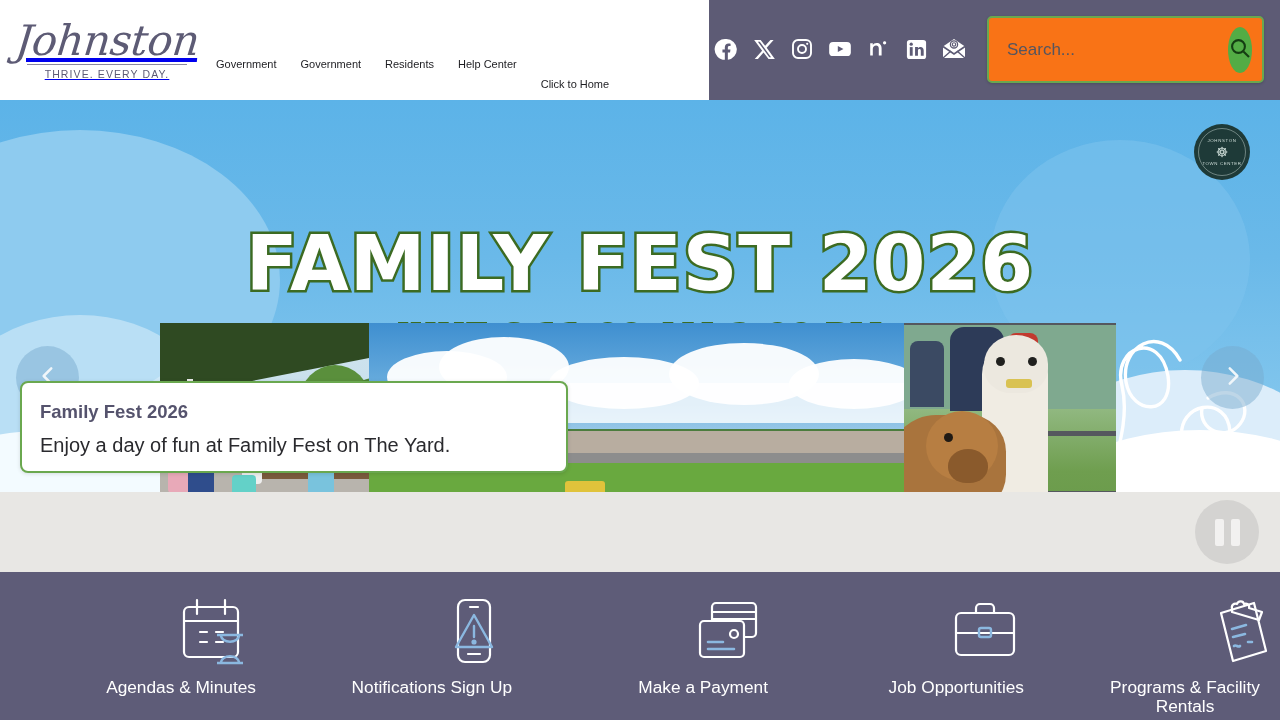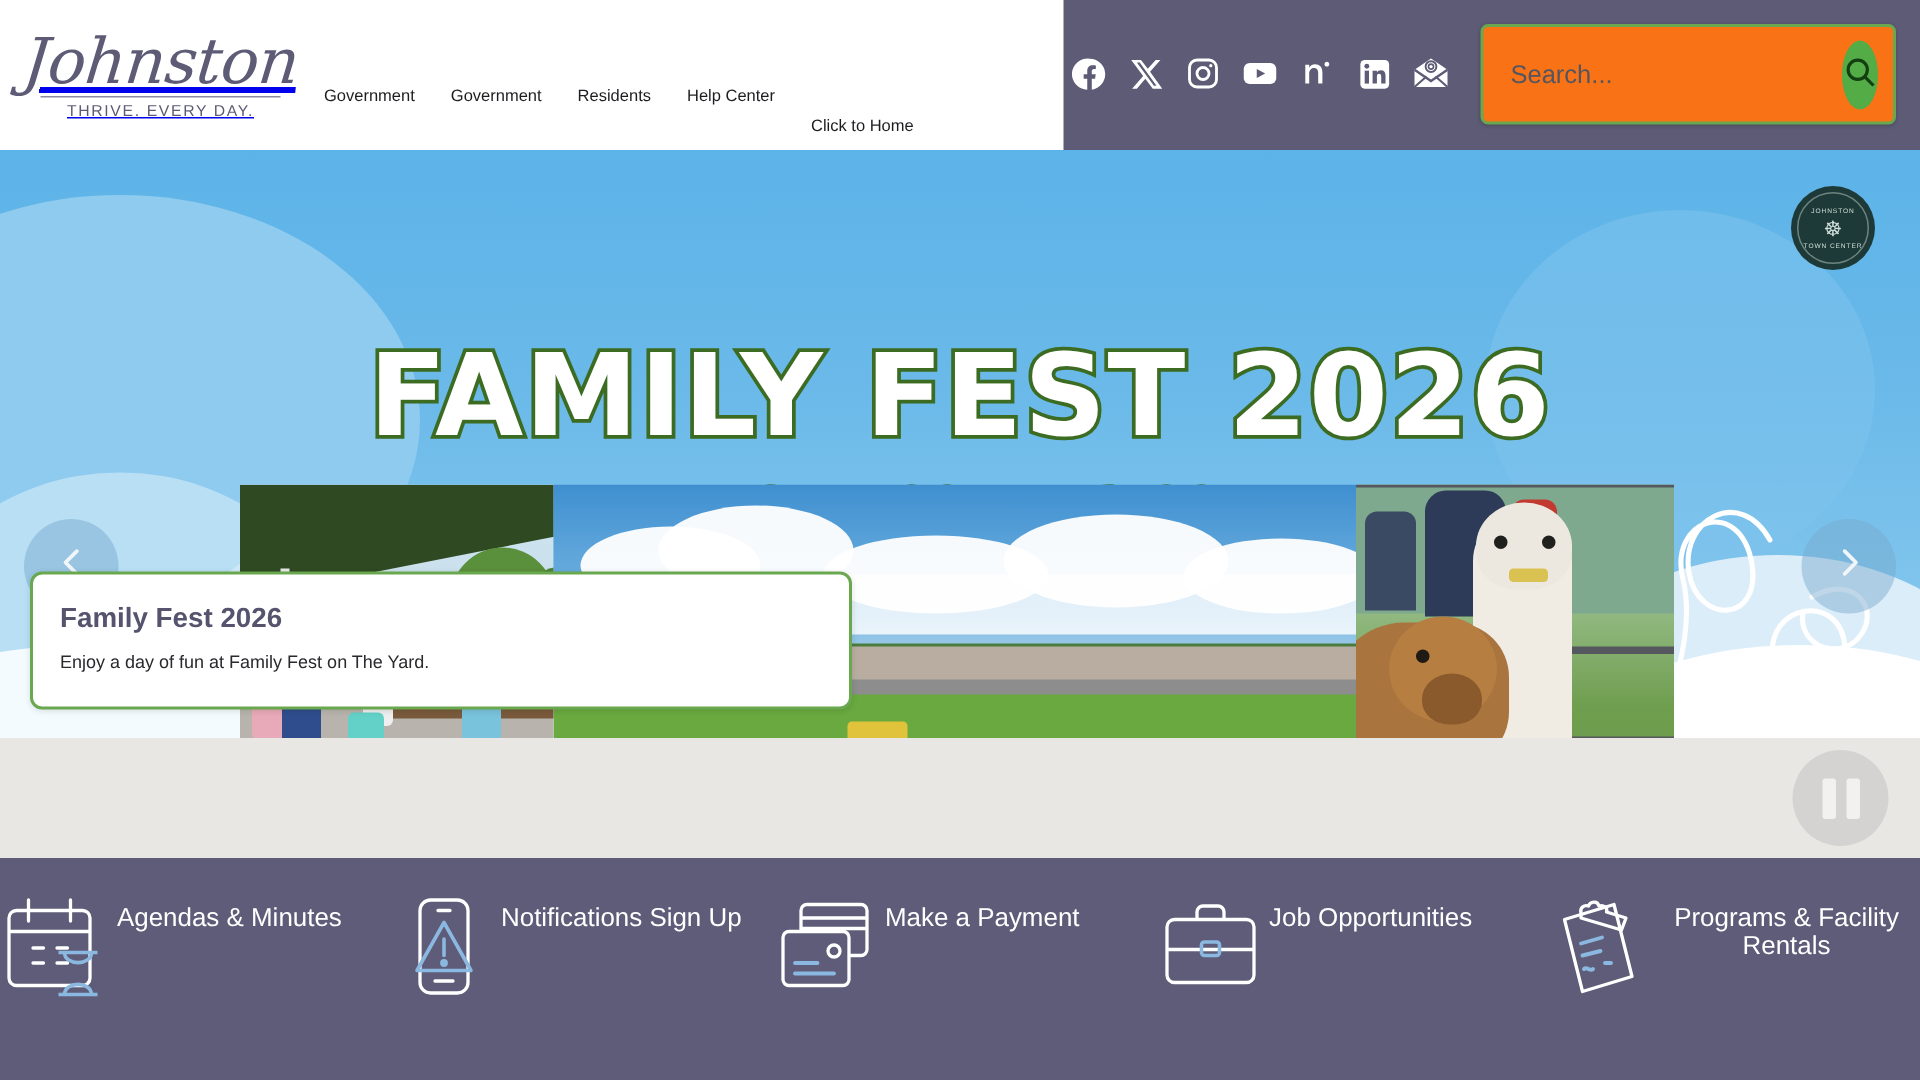--- a/index.html
+++ b/index.html
@@ -252,21 +252,21 @@
     background: #ffffff;
     border: 2px solid #6aa84f;
     border-radius: 8px;
     padding: 18px 18px 0 18px;
     box-shadow: 0 1px 4px rgba(0,0,0,.12);
   }
   .caption h3 {
     font-size: 18.5px; font-weight: 700; color: #55536d;
     margin-bottom: 11px;
   }
-  .caption p { font-size: 12px; color: #2a2a2e; }
+  .caption p { font-size: 20px; color: #2a2a2e; }
 
   
   .strip {
     position: relative;
     width: 1280px; height: 80px;
     background: #e8e7e4;
   }
   .pause {
     position: absolute; right: 21px; top: 8px;
     width: 64px; height: 64px; border-radius: 50%;
@@ -278,22 +278,22 @@
 
   
   .quick {
     width: 1280px; height: 148px;
     background: #5e5c78;
     display: flex;
     padding-top: 22px;
   }
   .ql {
     flex: 1;
-    display: flex; flex-direction: row;
-    align-items: flex-start;
+    display: flex; flex-direction: column;
+    align-items: flex-end;
     cursor: pointer;
   }
   .ql .ic { height: 76px; display:flex; align-items:center; justify-content:center; }
   .ql .lb {
     margin-top: 8px;
     color: #ffffff;
     font-size: 17.3px;
     text-align: center;
     line-height: 1.08;
     max-width: 190px;

